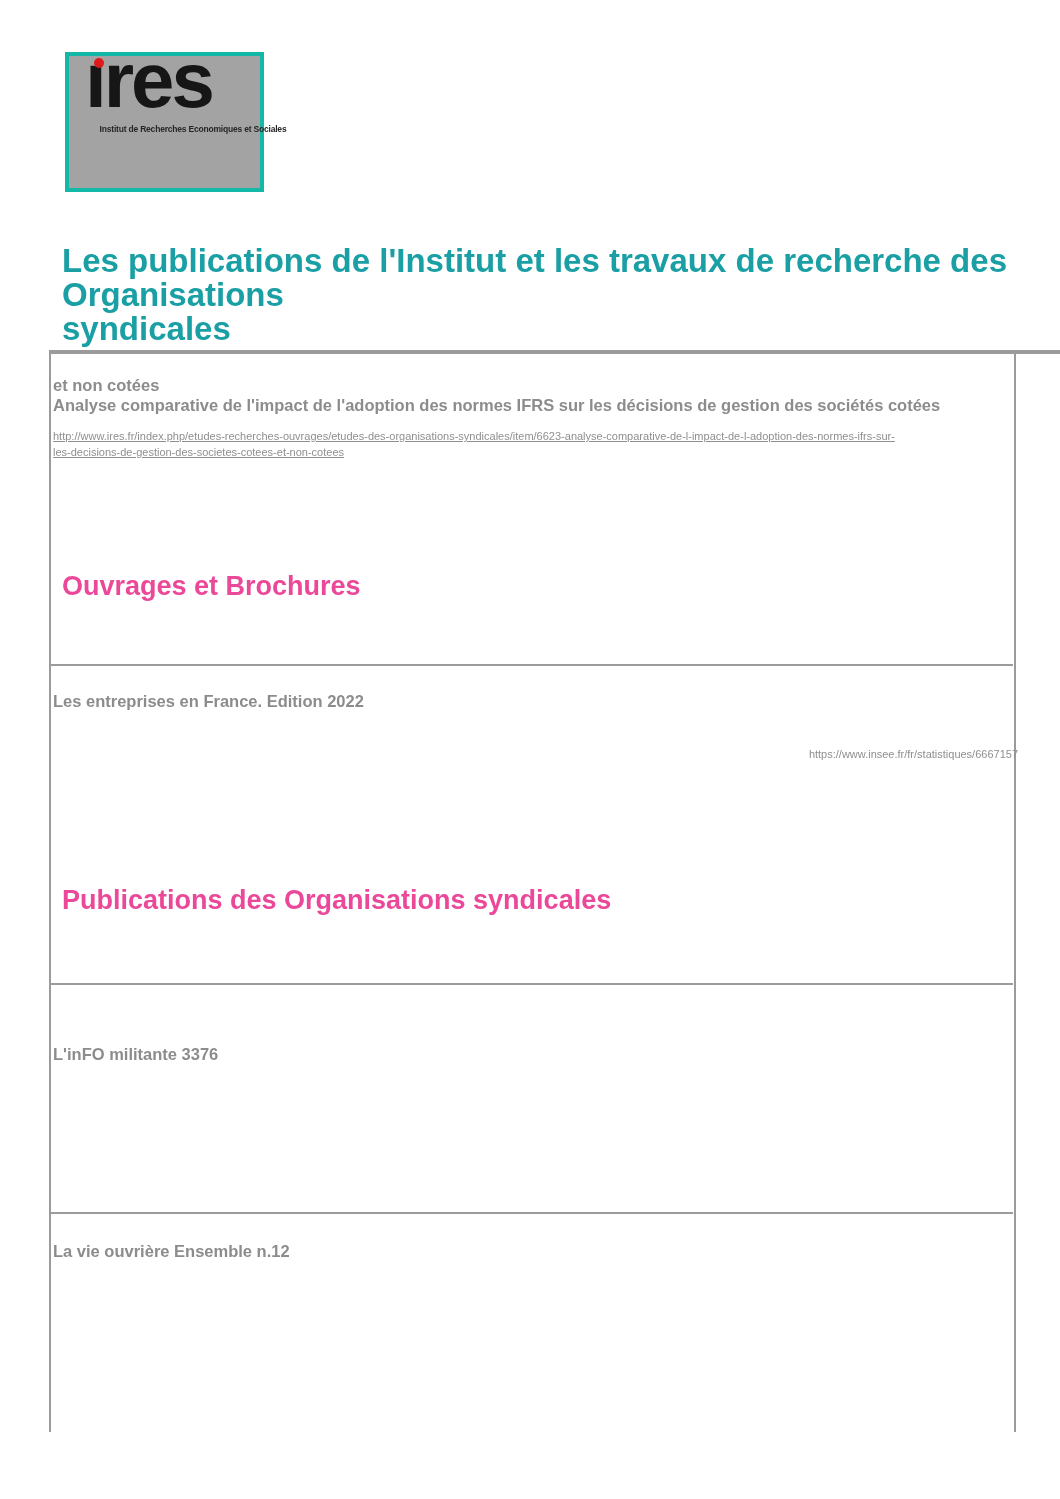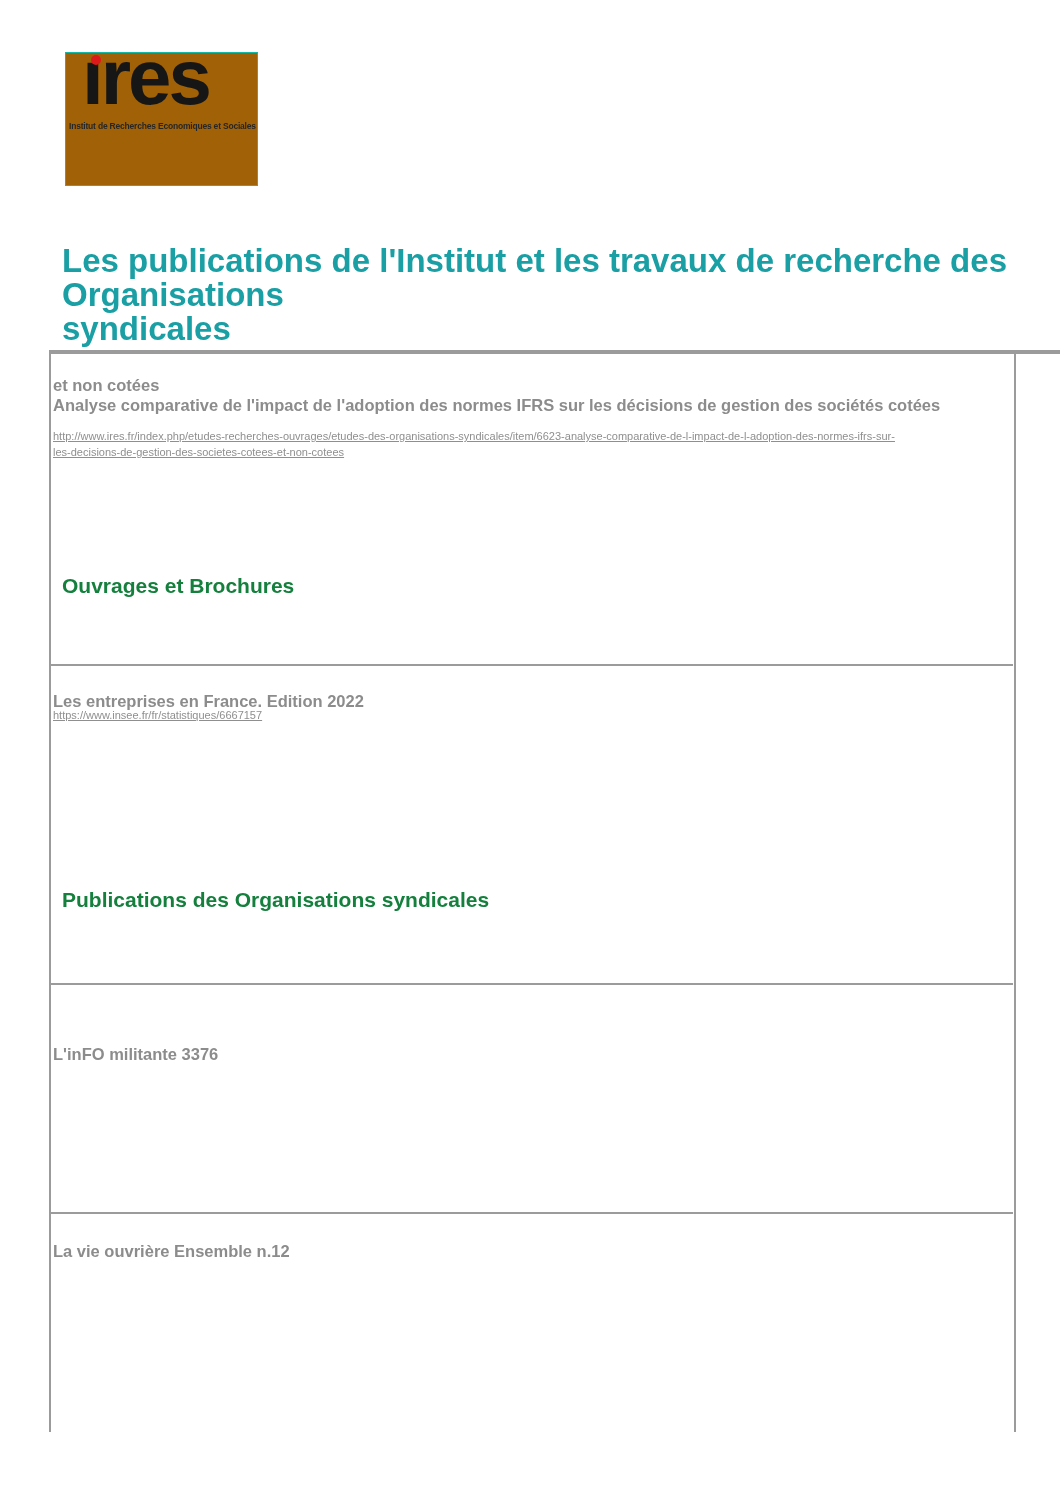--- a/index.html
+++ b/index.html
@@ -9,42 +9,43 @@
     height: 1499px;
     font-family: "Liberation Sans", sans-serif;
     overflow: hidden;
   }
 
   
   .logo-box {
     position: absolute;
     left: 65px; top: 52px;
     width: 191px; height: 132px;
-    background: #a16207;
-    border: 1px solid #14b8a6;
+    background: #a3a3a3;
+    border: 4px solid #14b8a6;
+    text-align: center;
   }
   .logo-brand {
     position: absolute;
     left: 16px; top: -24px;
     font-size: 78px;
     font-weight: bold;
     letter-spacing: -3px;
     color: #161616;
     line-height: 1.25;
   }
   .logo-dot {
     position: absolute;
     left: 25px; top: 2px;
     width: 10px; height: 10px;
     border-radius: 50%;
     background: #dd1a1a;
   }
   .logo-tagline {
     position: absolute;
-    left: 3px; top: 68px;
+    left: 16px; top: 68px;
     width: 216px;
     font-size: 8.5px;
     font-weight: bold;
     letter-spacing: -0.2px;
     color: #262626;
     white-space: nowrap;
   }
 
   
   .page-title {
@@ -92,40 +93,39 @@
     font-weight: bold;
     color: #8c8c8c;
     line-height: 20px;
   }
   .item-link {
     position: absolute;
     left: 53px;
     width: 965px;
     font-size: 11px;
     color: #8f8f8f;
-    text-decoration: underline;
     line-height: 15.5px;
     cursor: pointer;
   }
   .item-link div { text-decoration: underline; }
   .section-heading {
     position: absolute;
     left: 62px;
-    font-size: 21px;
+    font-size: 27px;
     font-weight: bold;
-    color: #15803d;
+    color: #ec4899;
     line-height: 32px;
   }
 
   #item1-title { top: 375px; }
   #item1-link  { top: 429px; }
   #heading-ouvrages { top: 570px; }
 
   #item2-title { top: 691px; }
-  #item2-link  { top: 708px; }
+  #item2-link  { top: 747px; text-align: right; }
   #heading-publications { top: 884px; }
 
   #item3-title { top: 1044px; }
   #item4-title { top: 1241px; }
 </style>
 </head>
 <body>
 
 <div class="logo-box">
   <div class="logo-brand">ıres</div>

